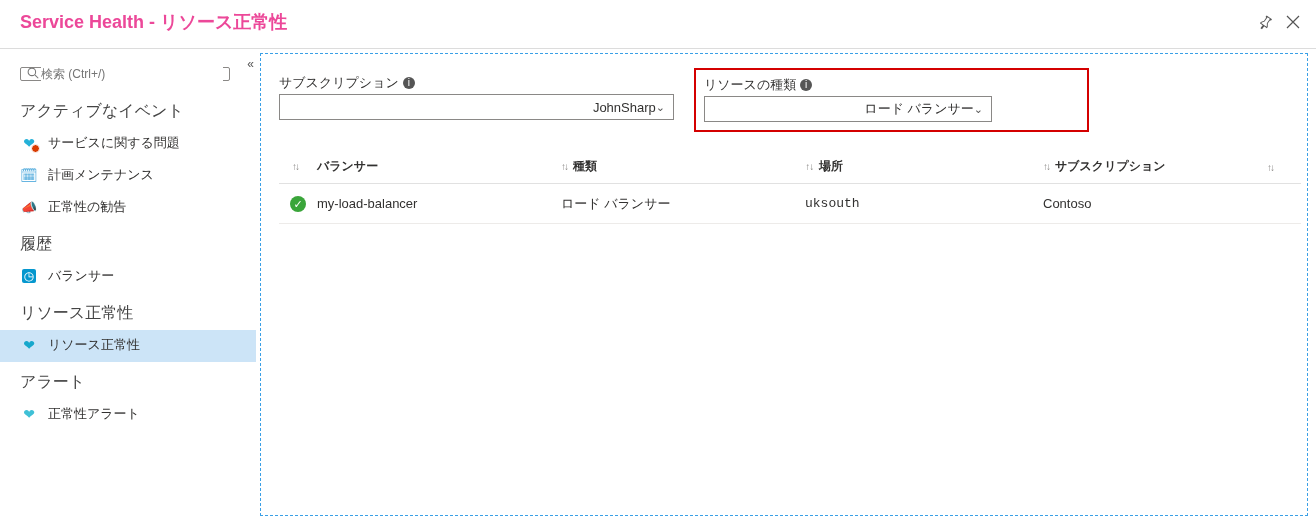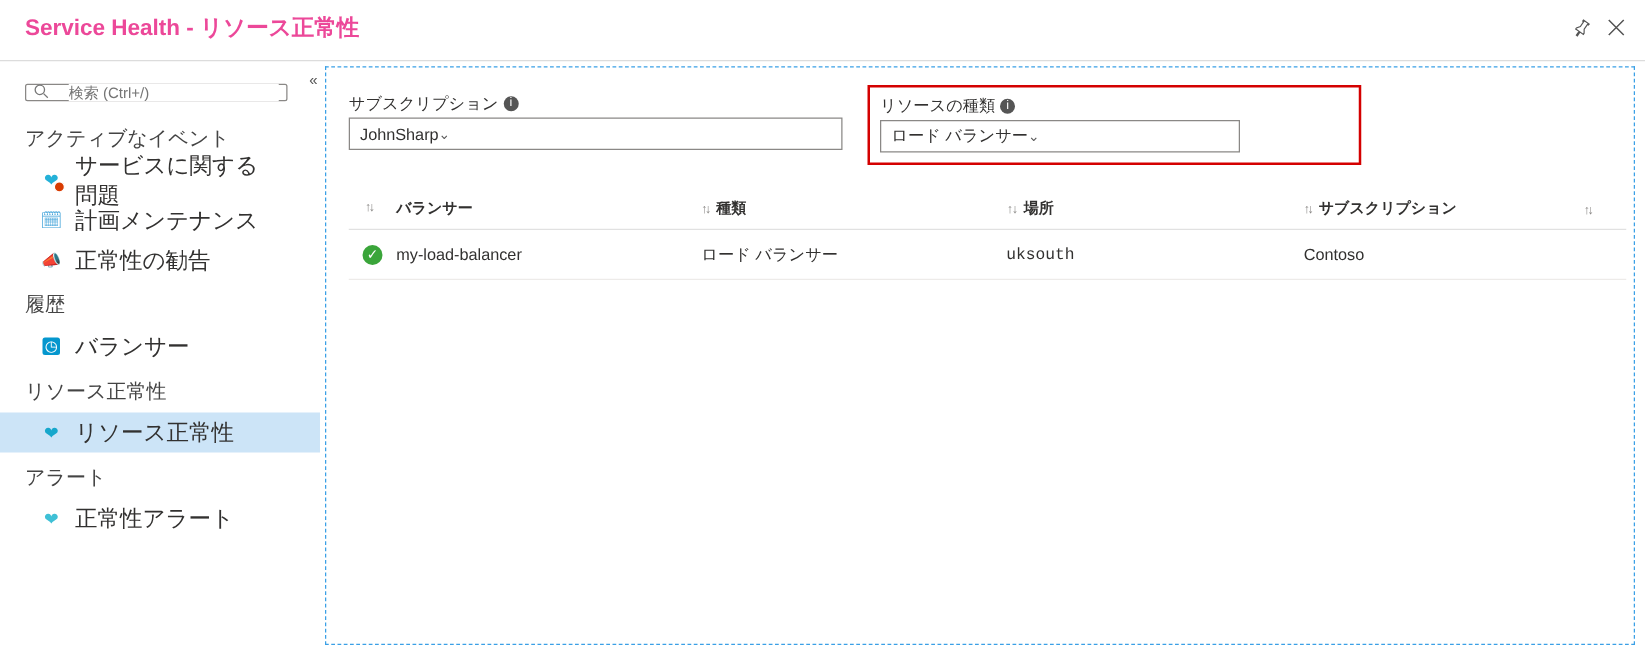--- a/index.html
+++ b/index.html
@@ -55,47 +55,46 @@
       font-size: 12px;
       color: #555;
       cursor: pointer;
     }
     .search-wrap {
       padding: 8px 20px 10px 20px;
     }
     .search-box {
       display: flex;
       align-items: center;
-      gap: 16px;
+      gap: 2px;
       border: 1px solid #8a8886;
       border-radius: 2px;
       padding: 3px 6px;
       height: 14px;
       width: 210px;
     }
     .search-box input {
       border: none;
       outline: none;
       flex: 1;
       font-size: 12px;
       color: #555;
     }
     .nav-group-label {
       padding: 10px 20px 6px 20px;
       font-size: 16px;
       color: #444;
     }
     .nav-item {
       display: flex;
-      align-items: center;
       gap: 10px;
-      padding: 6px 32px;
+      padding: 6px 20px;
       height: 32px;
       cursor: pointer;
-      font-size: 18px;
+      font-size: 13px;
       color: #323130;
     }
     .nav-item.active {
       background: #cce4f7;
     }
     .nav-icon {
       width: 18px;
       height: 18px;
       flex-shrink: 0;
       display: flex;
@@ -150,21 +149,21 @@
       color:#fff;
       background:#555;
       width:12px; height:12px;
       line-height:12px;
       text-align:center;
       border-radius:50%;
     }
     .dropdown {
       display: flex;
       align-items: center;
-      justify-content: flex-start;
+      justify-content: flex-end;
       border: 1px solid #8a8886;
       height: 26px;
       padding: 0 8px;
       font-size: 13px;
       background: #fff;
       cursor: pointer;
     }
     .filter.highlighted {
       padding: 6px 8px 8px 8px;
       margin-top: -6px;

